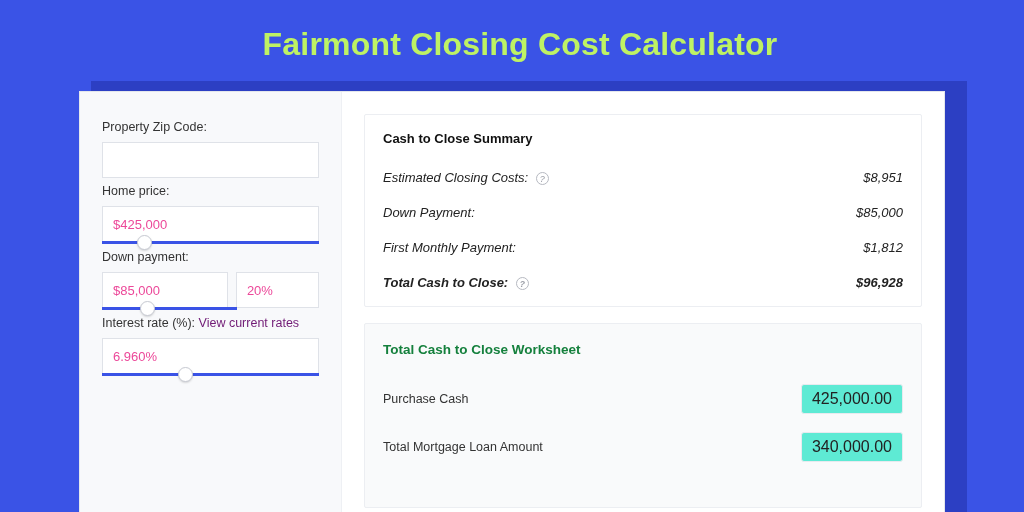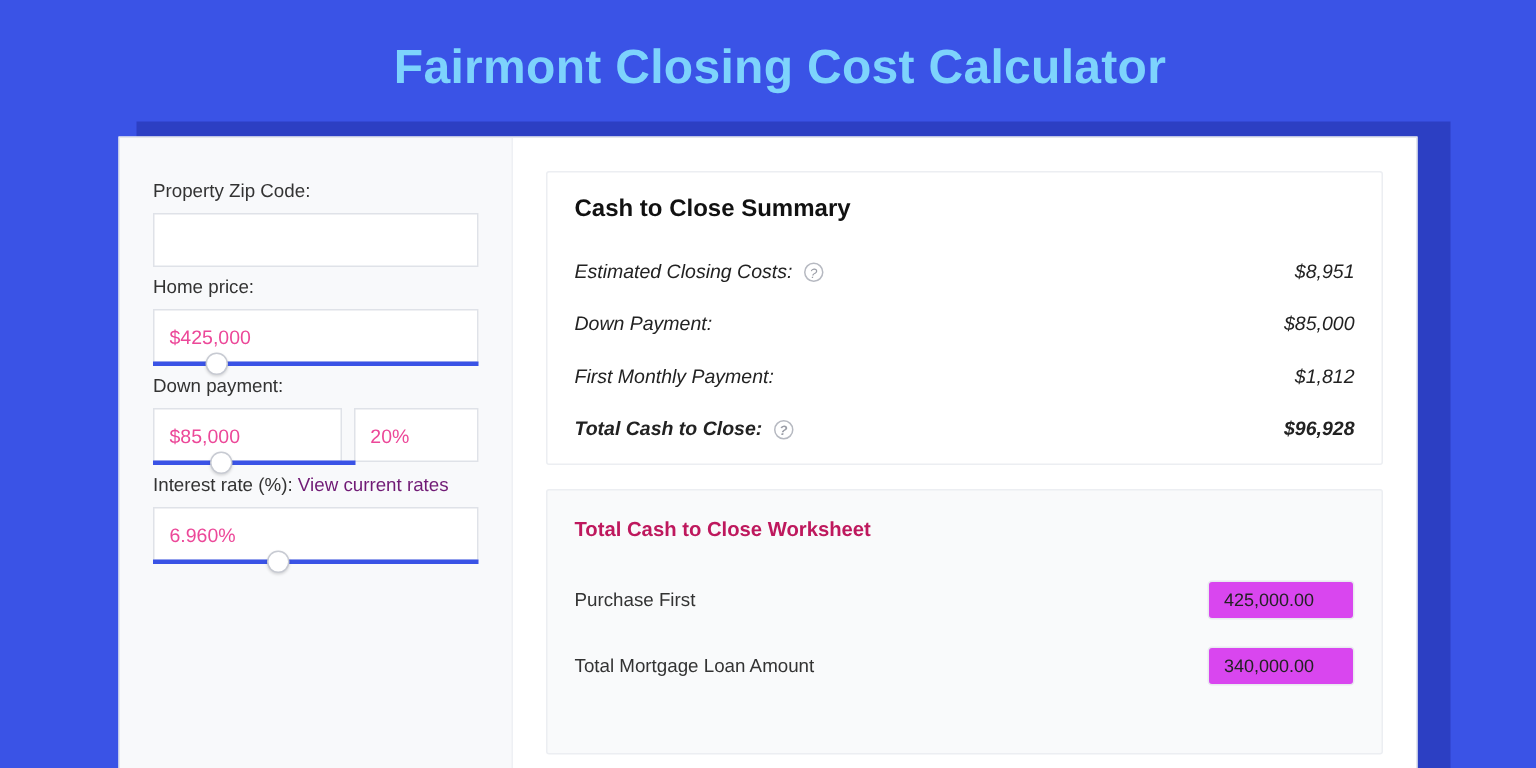--- a/index.html
+++ b/index.html
@@ -1,20 +1,20 @@
 <!DOCTYPE html>
 <html><head>
 <meta charset="utf-8">
 <style>
   * { box-sizing: border-box; margin: 0; padding: 0; }
   html, body { width: 1024px; height: 512px; overflow: hidden; font-family: -apple-system, BlinkMacSystemFont, "Segoe UI", Arial, sans-serif; }
   body { background: #3a53e6; }
   .page-title {
     text-align: center;
-    color: #7dd3fc;
+    color: #bef264;
     font-size: 32px;
     font-weight: 700;
     padding-top: 26px;
     padding-bottom: 28px;
     letter-spacing: 0.2px;
     margin-left: 16px;
   }
   .panel-wrap {
     width: 866px;
     margin: 0 auto;
@@ -81,21 +81,21 @@
     padding: 22px 22px 22px 22px;
     background: #fff;
   }
   .summary-card {
     border: 1px solid #eceef2;
     border-radius: 2px;
     padding: 16px 18px 6px 18px;
     margin-bottom: 16px;
   }
   .summary-title {
-    font-size: 16px;
+    font-size: 13px;
     font-weight: 700;
     color: #111;
     margin-bottom: 14px;
   }
   .summary-row {
     display: flex;
     justify-content: space-between;
     align-items: center;
     font-size: 13px;
     color: #222;
@@ -119,39 +119,39 @@
   }
   .worksheet {
     background: #f9fafb;
     border: 1px solid #eceef2;
     border-radius: 2px;
     padding: 18px 18px;
   }
   .worksheet-title {
     font-size: 13.5px;
     font-weight: 700;
-    color: #be185d;
+    color: #15803d;
     margin-bottom: 18px;
   }
   .ws-row {
     display: flex;
     justify-content: space-between;
     align-items: center;
     padding: 9px 0;
     font-size: 12.5px;
     color: #333;
   }
   .ws-value {
-    background: #d946ef;
+    background: #5eead4;
     border: 1px solid #e8eaef;
     border-radius: 3px;
     padding: 5px 10px;
     min-width: 98px;
     text-align: left;
-    font-size: 12px;
+    font-size: 16px;
     color: #222;
   }
 </style>
 </head>
 <body>
 
 <h1 class="page-title">Fairmont Closing Cost Calculator</h1>
 
 <div class="panel-wrap">
   <div class="panel-shadow"></div>
@@ -222,21 +222,21 @@
             <span class="help-icon">?</span>
           </span>
           <span>$96,928</span>
         </div>
       </section>
 
       <section class="worksheet">
         <div class="worksheet-title">Total Cash to Close Worksheet</div>
 
         <div class="ws-row">
-          <span>Purchase First</span>
+          <span>Purchase Cash</span>
           <span class="ws-value">425,000.00</span>
         </div>
         <div class="ws-row">
           <span>Total Mortgage Loan Amount</span>
           <span class="ws-value">340,000.00</span>
         </div>
         <div class="ws-row">
           
           
         </div>

